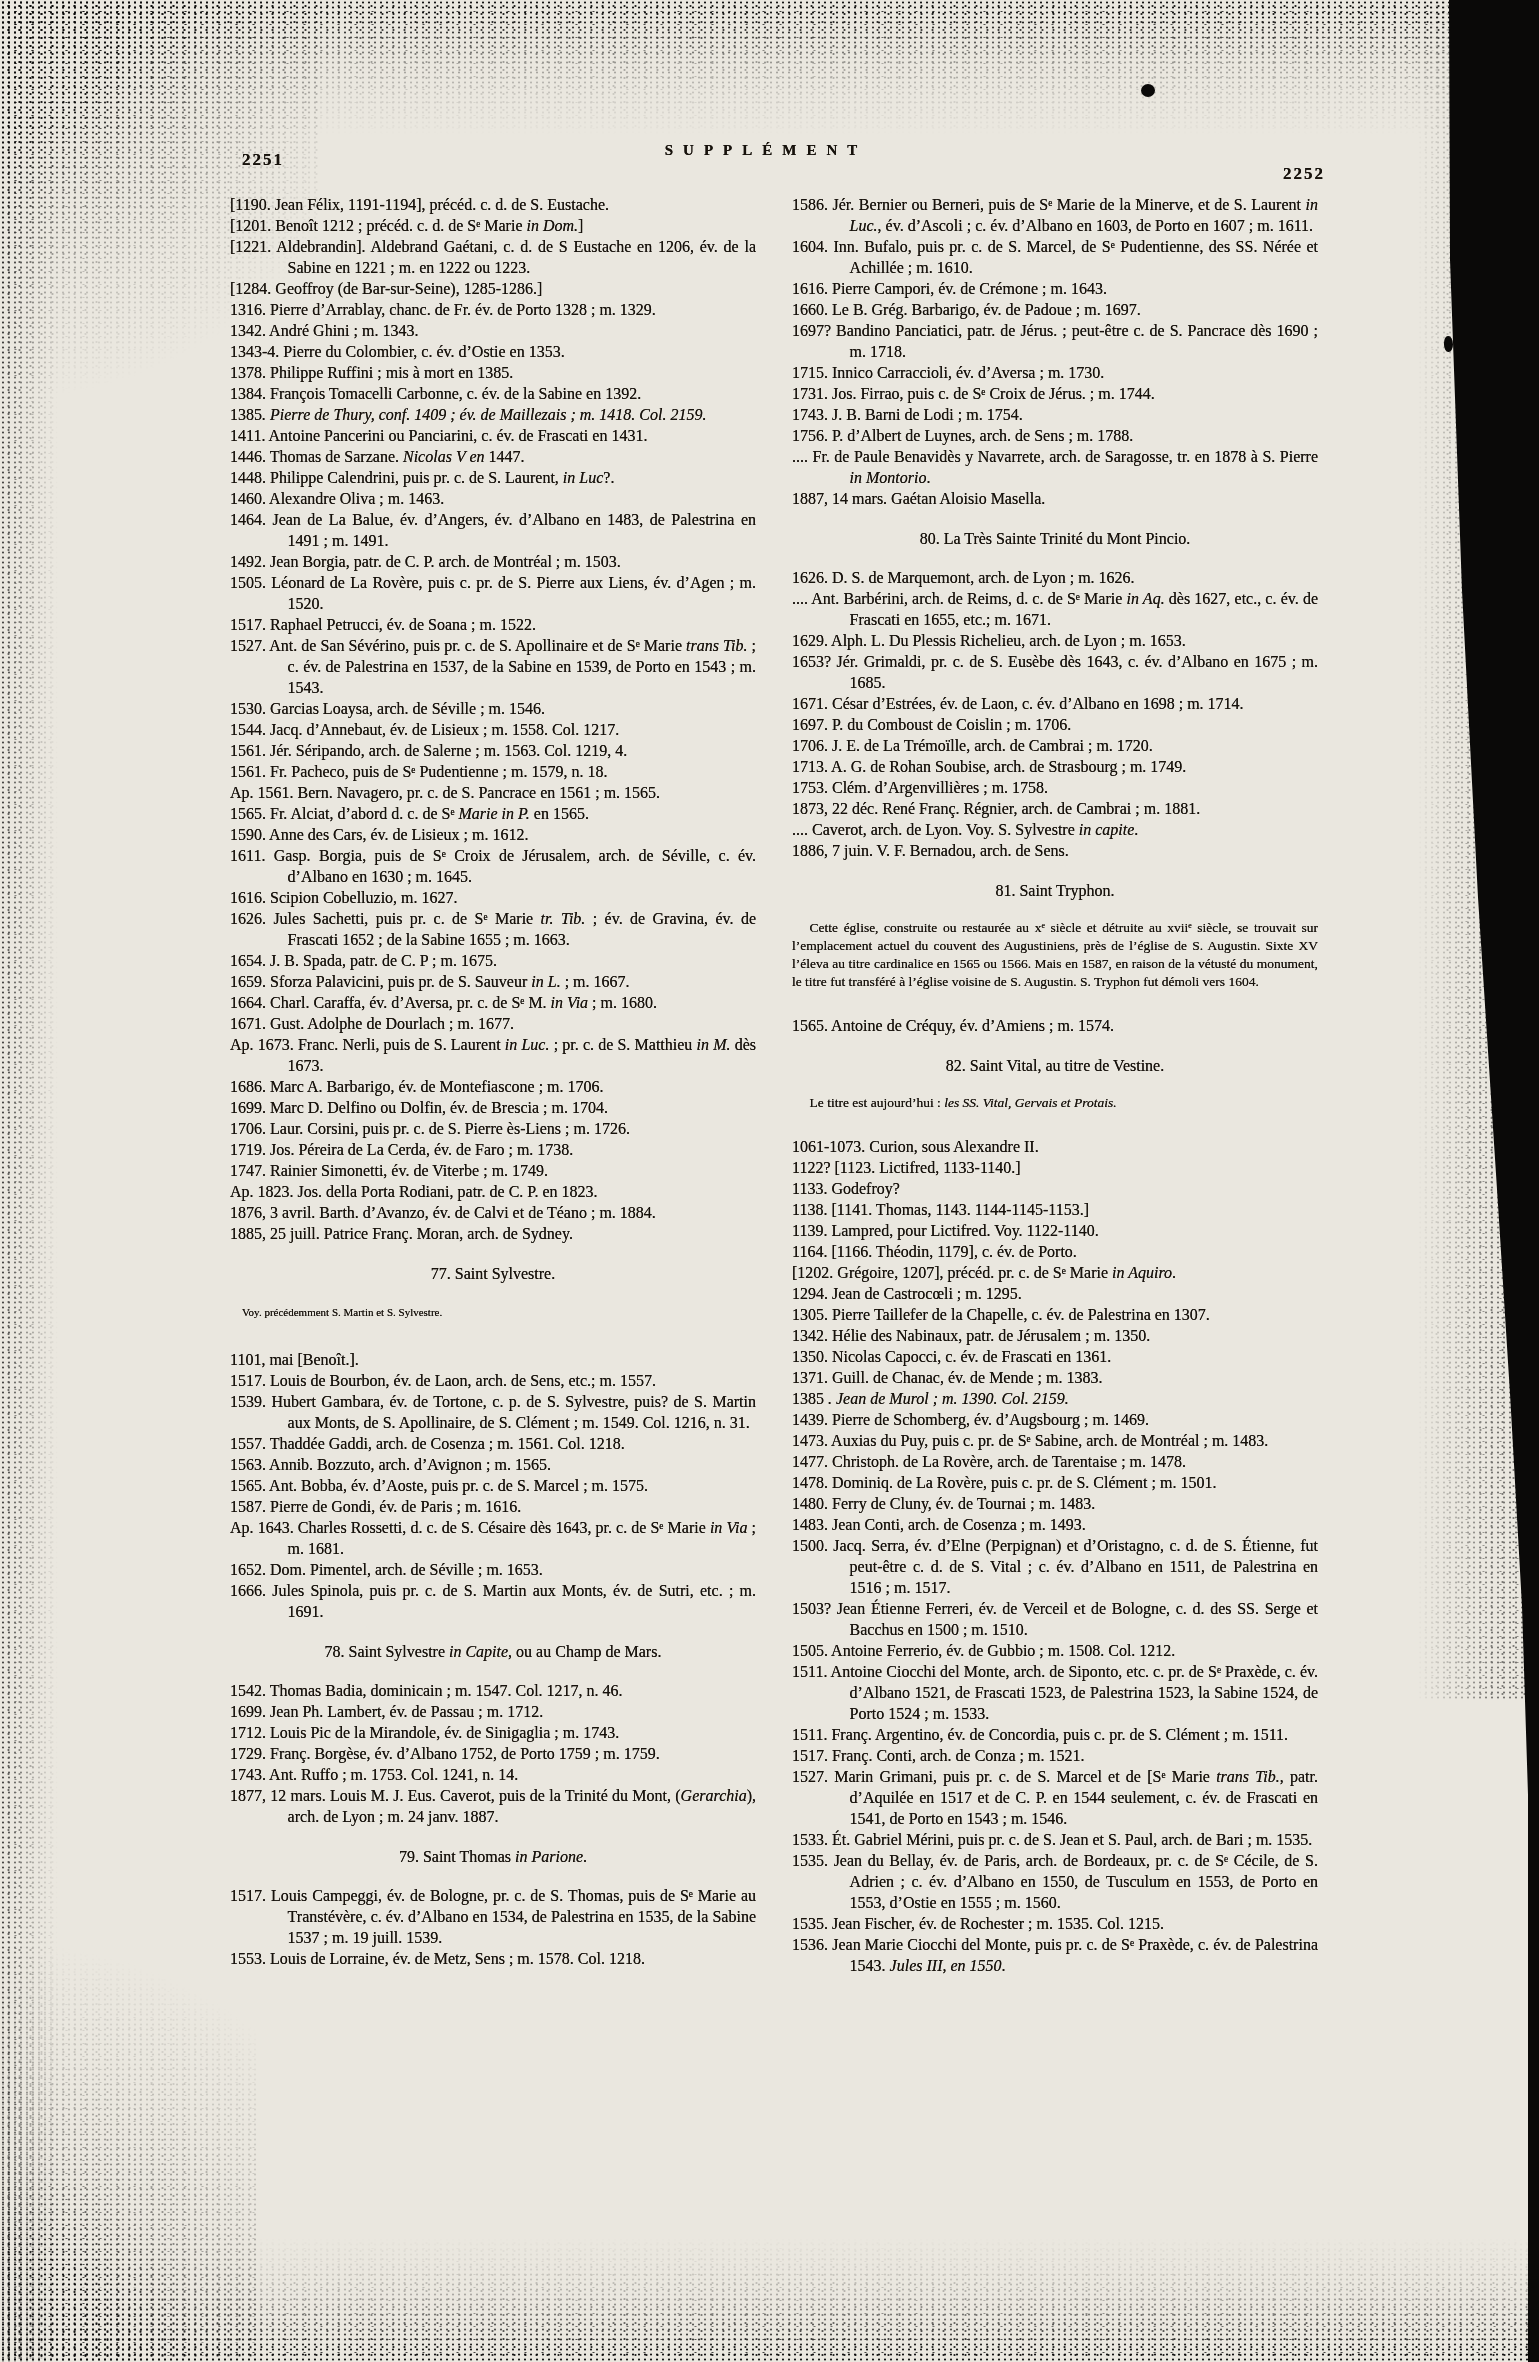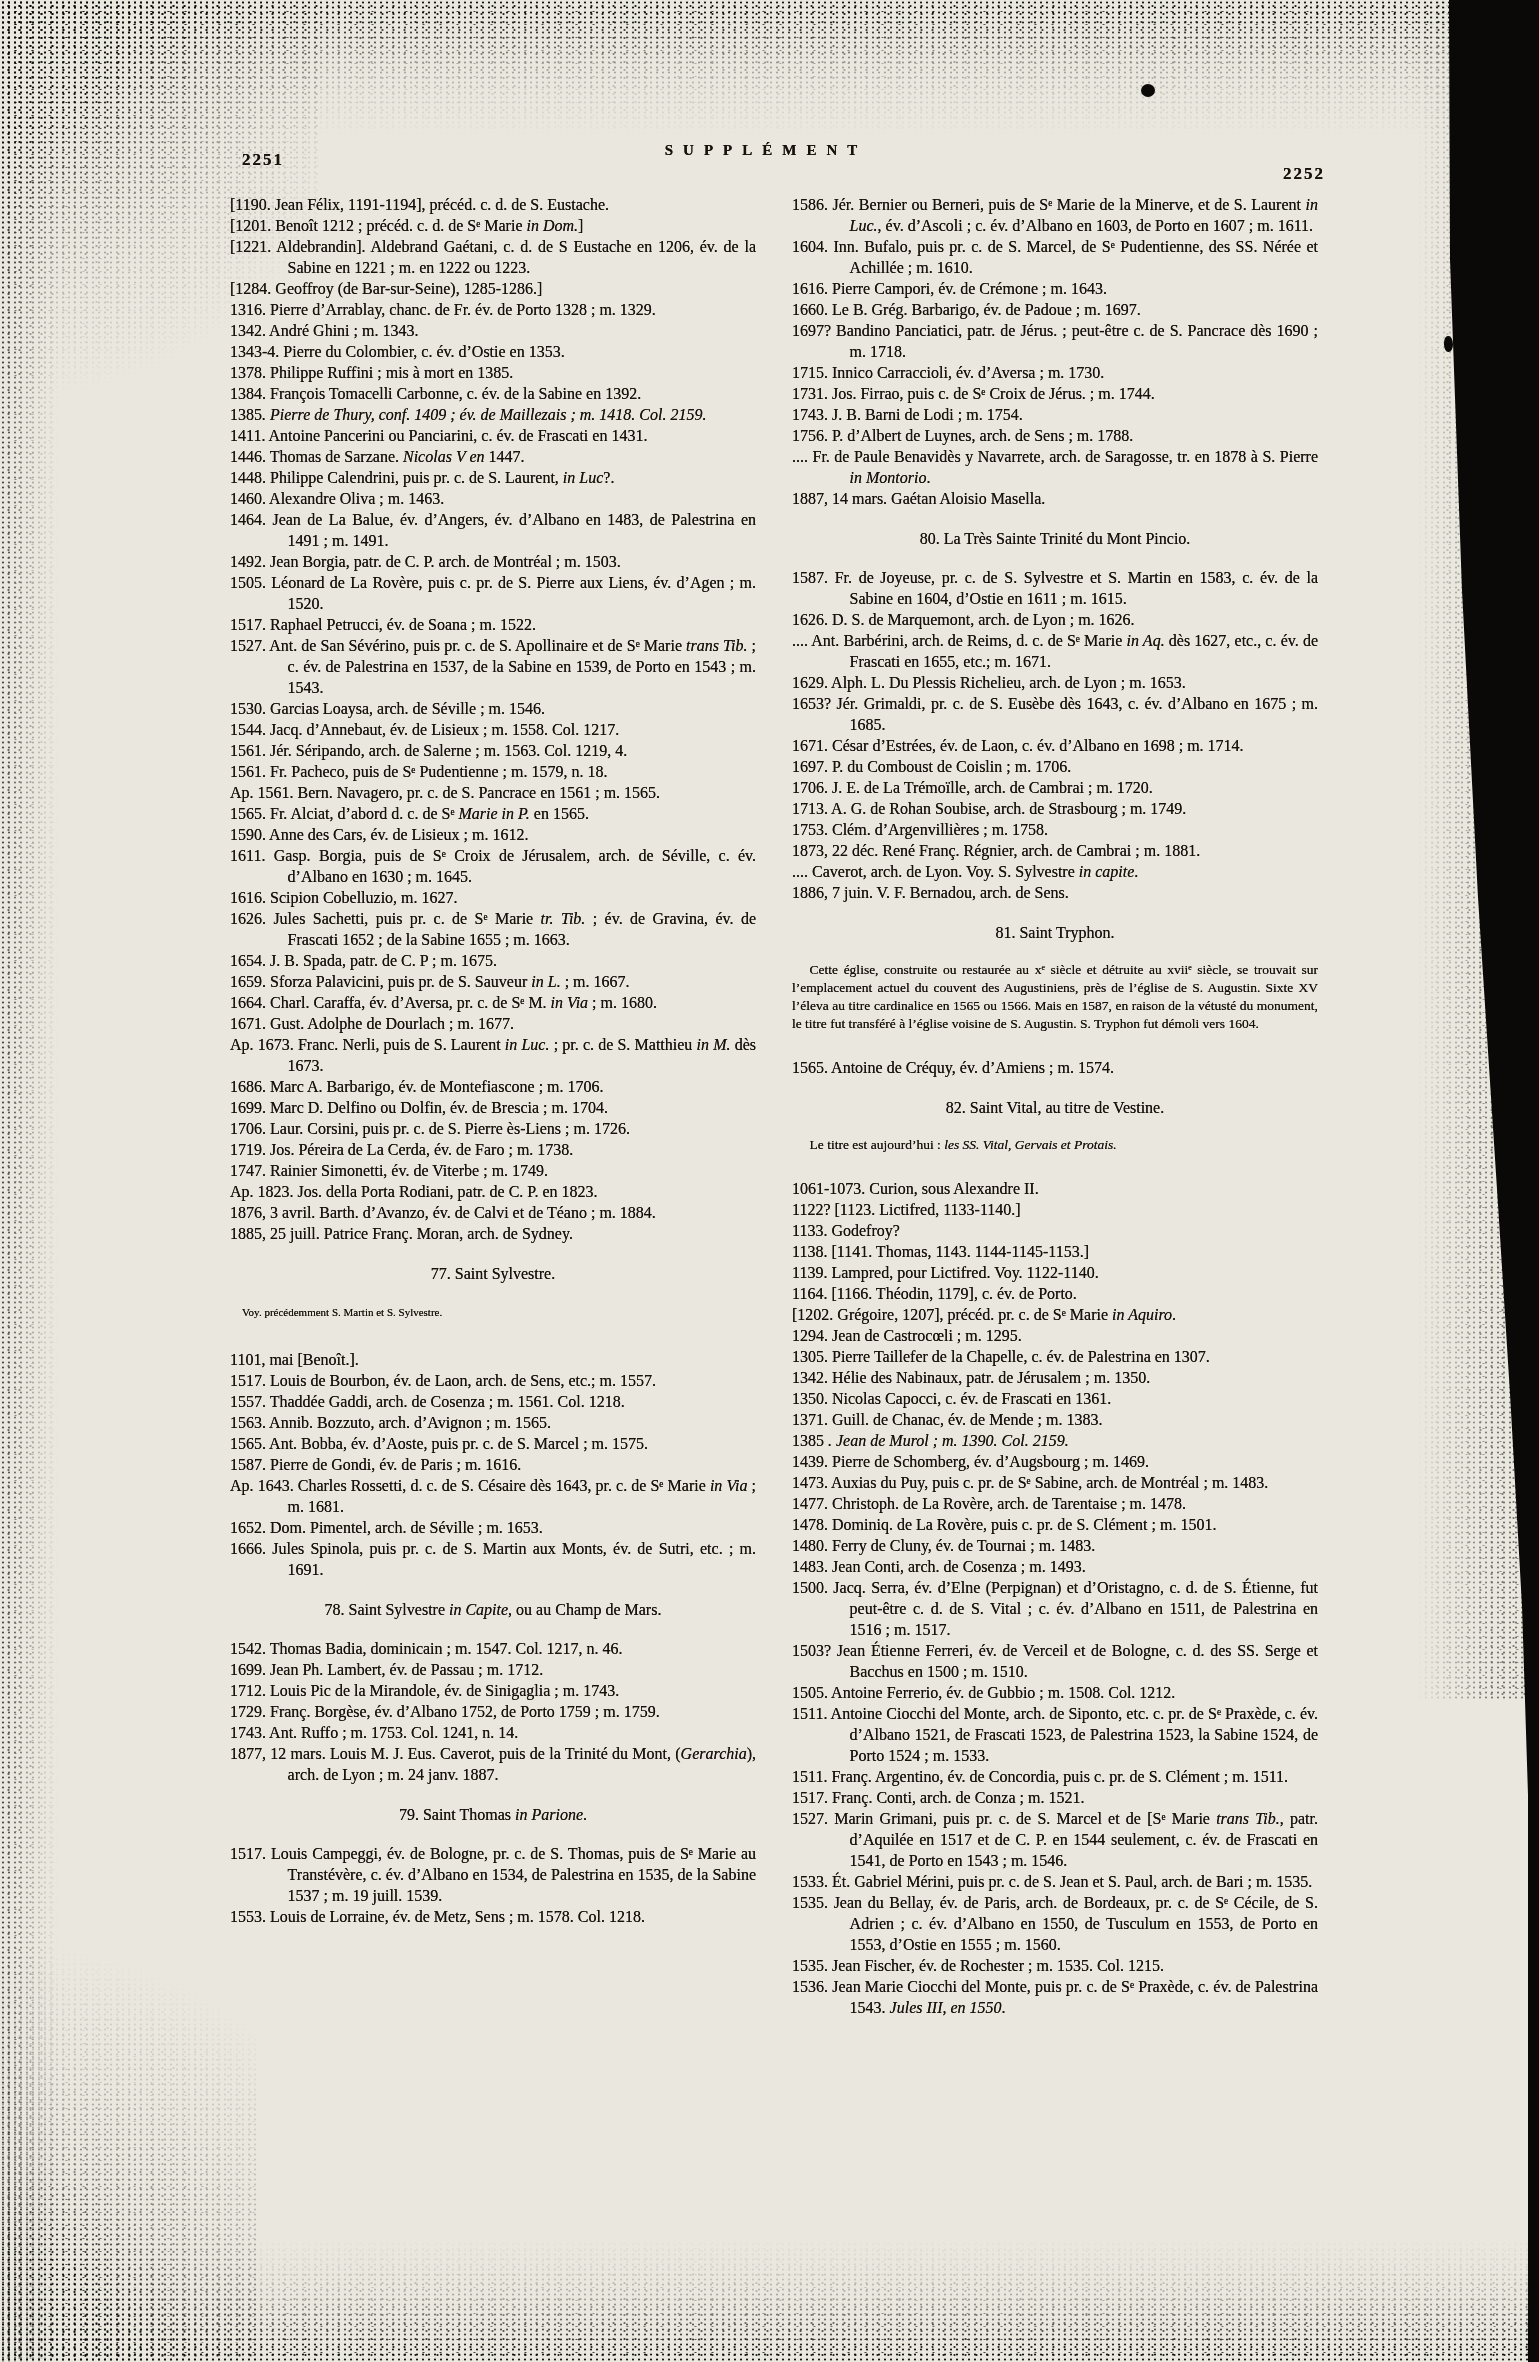--- a/index.html
+++ b/index.html
@@ -147,20 +147,21 @@
     <p class="entry">1706. Laur. Corsini, puis pr. c. de S. Pierre ès-Liens ; m. 1726.</p>
     <p class="entry">1719. Jos. Péreira de La Cerda, év. de Faro ; m. 1738.</p>
     <p class="entry">1747. Rainier Simonetti, év. de Viterbe ; m. 1749.</p>
     <p class="entry">Ap. 1823. Jos. della Porta Rodiani, patr. de C. P. en 1823.</p>
     <p class="entry">1876, 3 avril. Barth. d’Avanzo, év. de Calvi et de Téano ; m. 1884.</p>
     <p class="entry">1885, 25 juill. Patrice Franç. Moran, arch. de Sydney.</p>
     <p class="heading">77. Saint Sylvestre.</p>
     <p class="note">Voy. précédemment S. Martin et S. Sylvestre.</p>
     <p class="entry">1101, mai [Benoît.].</p>
     <p class="entry">1517. Louis de Bourbon, év. de Laon, arch. de Sens, etc.; m. 1557.</p>
+    <p class="entry">1539. Hubert Gambara, év. de Tortone, c. p. de S. Sylvestre, puis? de S. Martin aux Monts, de S. Apollinaire, de S. Clément ; m. 1549. Col. 1216, n. 31.</p>
     <p class="entry">1557. Thaddée Gaddi, arch. de Cosenza ; m. 1561. Col. 1218.</p>
     <p class="entry">1563. Annib. Bozzuto, arch. d’Avignon ; m. 1565.</p>
     <p class="entry">1565. Ant. Bobba, év. d’Aoste, puis pr. c. de S. Marcel ; m. 1575.</p>
     <p class="entry">1587. Pierre de Gondi, év. de Paris ; m. 1616.</p>
     <p class="entry">Ap. 1643. Charles Rossetti, d. c. de S. Césaire dès 1643, pr. c. de Sᵉ Marie <i>in Via</i> ; m. 1681.</p>
     <p class="entry">1652. Dom. Pimentel, arch. de Séville ; m. 1653.</p>
     <p class="entry">1666. Jules Spinola, puis pr. c. de S. Martin aux Monts, év. de Sutri, etc. ; m. 1691.</p>
     <p class="heading">78. Saint Sylvestre <i>in Capite</i>, ou au Champ de Mars.</p>
     <p class="entry">1542. Thomas Badia, dominicain ; m. 1547. Col. 1217, n. 46.</p>
     <p class="entry">1699. Jean Ph. Lambert, év. de Passau ; m. 1712.</p>
@@ -178,21 +179,20 @@
     <p class="entry">1616. Pierre Campori, év. de Crémone ; m. 1643.</p>
     <p class="entry">1660. Le B. Grég. Barbarigo, év. de Padoue ; m. 1697.</p>
     <p class="entry">1697? Bandino Panciatici, patr. de Jérus. ; peut-être c. de S. Pancrace dès 1690 ; m. 1718.</p>
     <p class="entry">1715. Innico Carraccioli, év. d’Aversa ; m. 1730.</p>
     <p class="entry">1731. Jos. Firrao, puis c. de Sᵉ Croix de Jérus. ; m. 1744.</p>
     <p class="entry">1743. J. B. Barni de Lodi ; m. 1754.</p>
     <p class="entry">1756. P. d’Albert de Luynes, arch. de Sens ; m. 1788.</p>
     <p class="entry">.... Fr. de Paule Benavidès y Navarrete, arch. de Saragosse, tr. en 1878 à S. Pierre <i>in Montorio</i>.</p>
     <p class="entry">1887, 14 mars. Gaétan Aloisio Masella.</p>
     <p class="heading">80. La Très Sainte Trinité du Mont Pincio.</p>
-    <p class="entry">1587. Fr. de Joyeuse, pr. c. de S. Sylvestre et S. Martin en 1583, c. év. de la Sabine en 1604, d’Ostie en 1611 ; m. 1615.</p>
     <p class="entry">1626. D. S. de Marquemont, arch. de Lyon ; m. 1626.</p>
     <p class="entry">.... Ant. Barbérini, arch. de Reims, d. c. de Sᵉ Marie <i>in Aq.</i> dès 1627, etc., c. év. de Frascati en 1655, etc.; m. 1671.</p>
     <p class="entry">1629. Alph. L. Du Plessis Richelieu, arch. de Lyon ; m. 1653.</p>
     <p class="entry">1653? Jér. Grimaldi, pr. c. de S. Eusèbe dès 1643, c. év. d’Albano en 1675 ; m. 1685.</p>
     <p class="entry">1671. César d’Estrées, év. de Laon, c. év. d’Albano en 1698 ; m. 1714.</p>
     <p class="entry">1697. P. du Comboust de Coislin ; m. 1706.</p>
     <p class="entry">1706. J. E. de La Trémoïlle, arch. de Cambrai ; m. 1720.</p>
     <p class="entry">1713. A. G. de Rohan Soubise, arch. de Strasbourg ; m. 1749.</p>
     <p class="entry">1753. Clém. d’Argenvillières ; m. 1758.</p>
     <p class="entry">1873, 22 déc. René Franç. Régnier, arch. de Cambrai ; m. 1881.</p>

